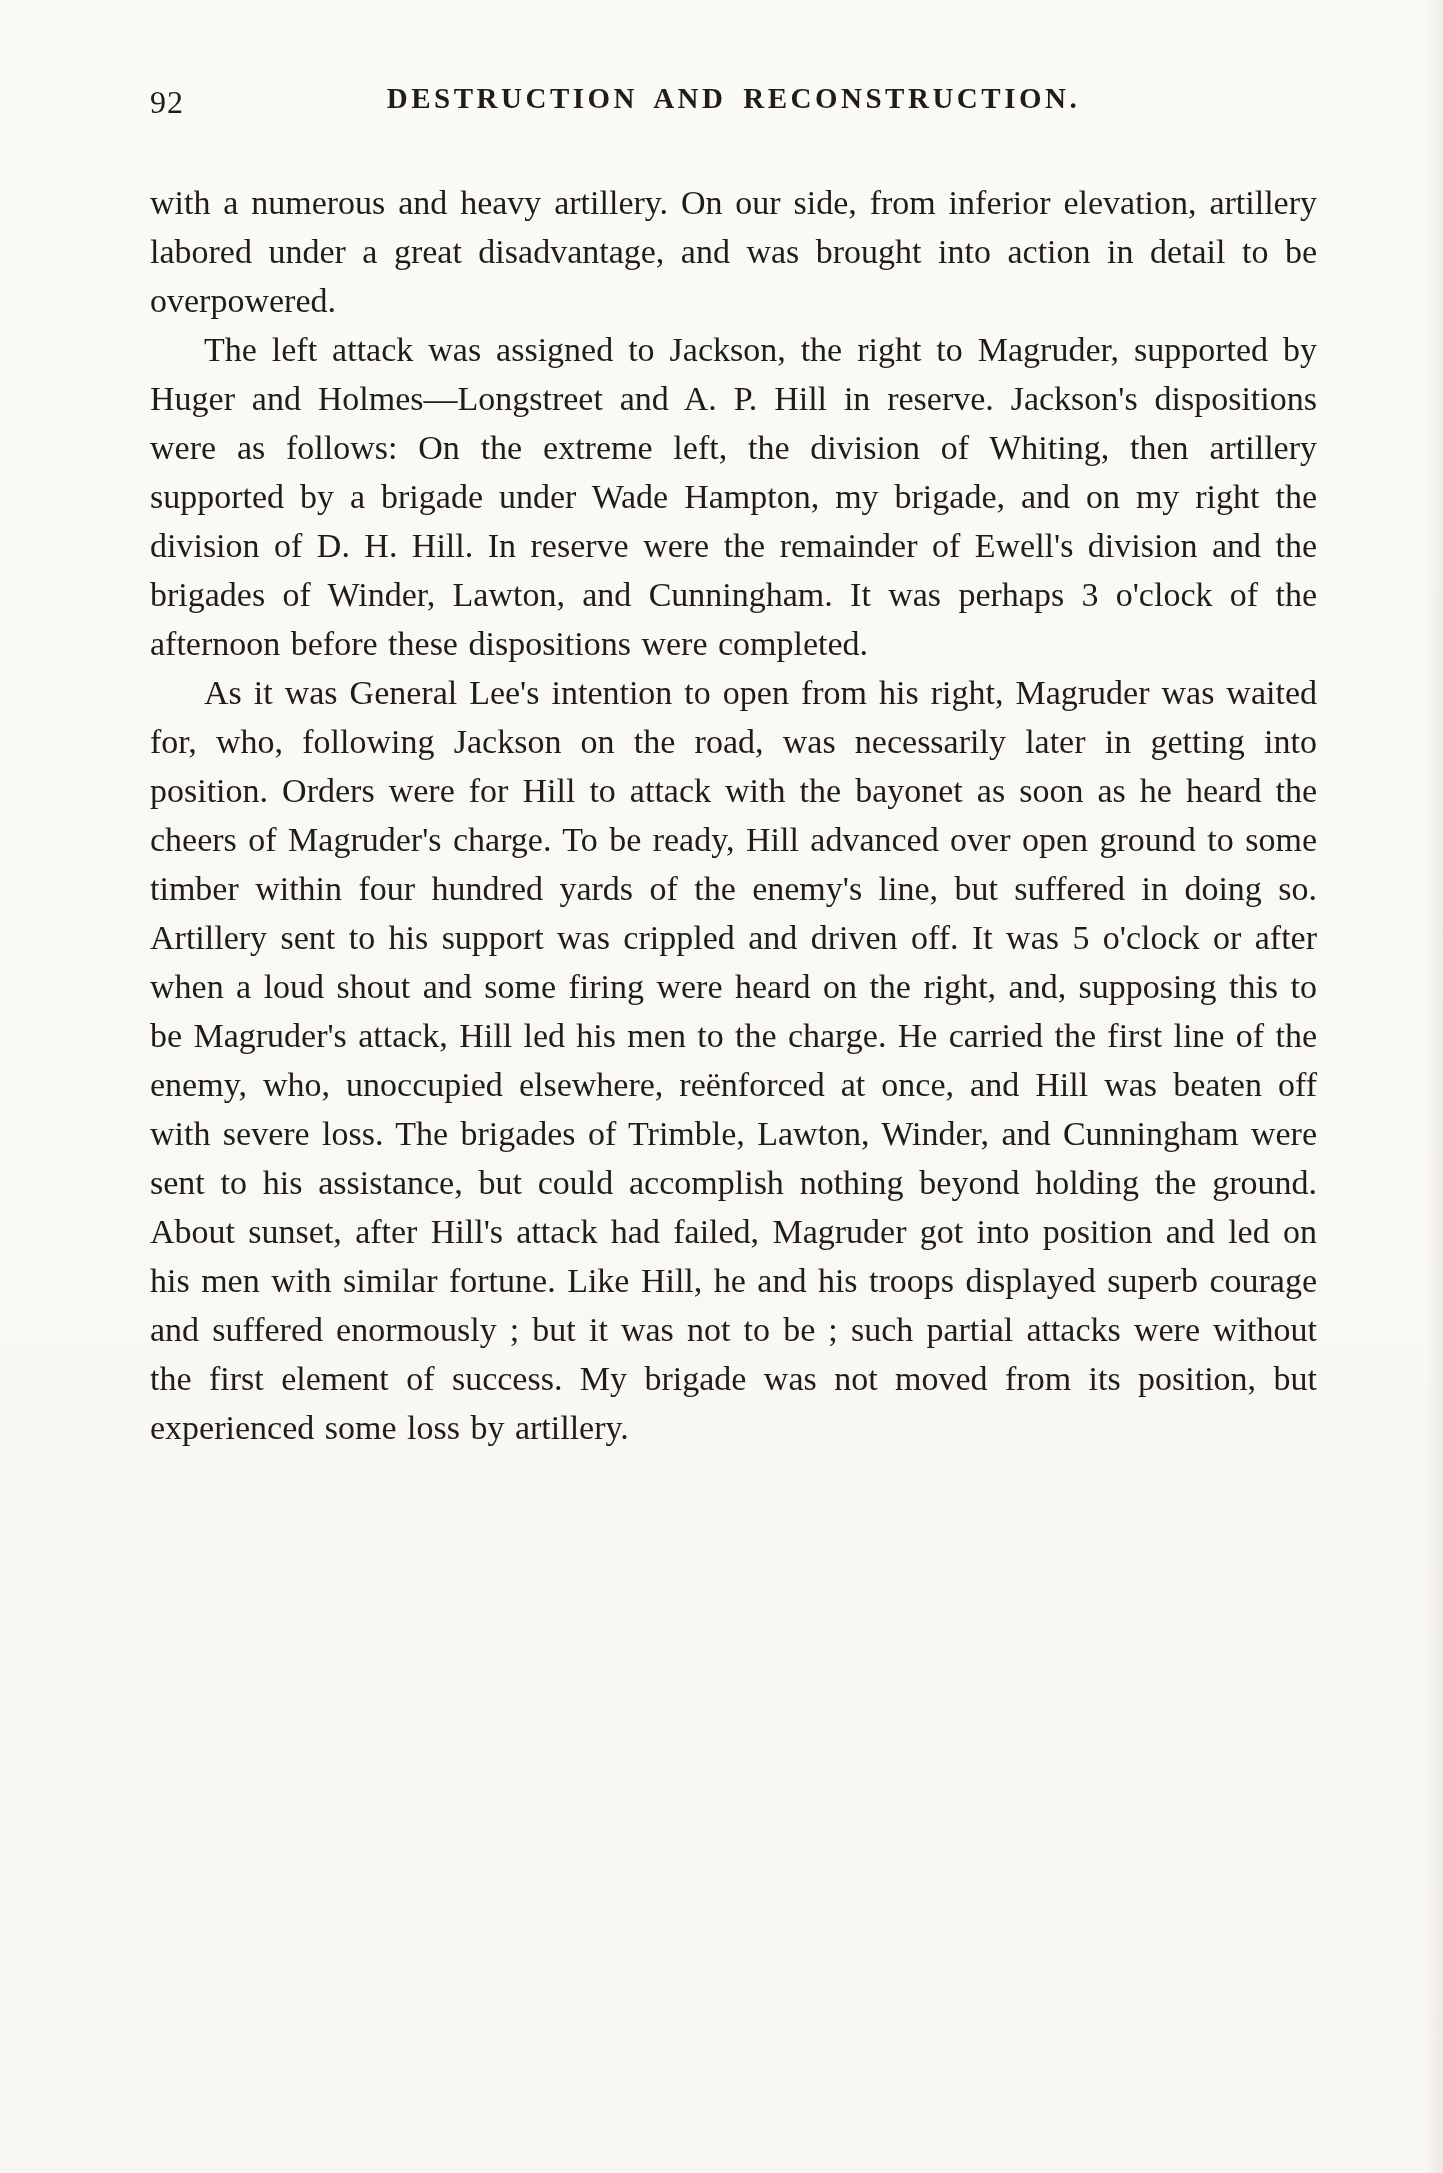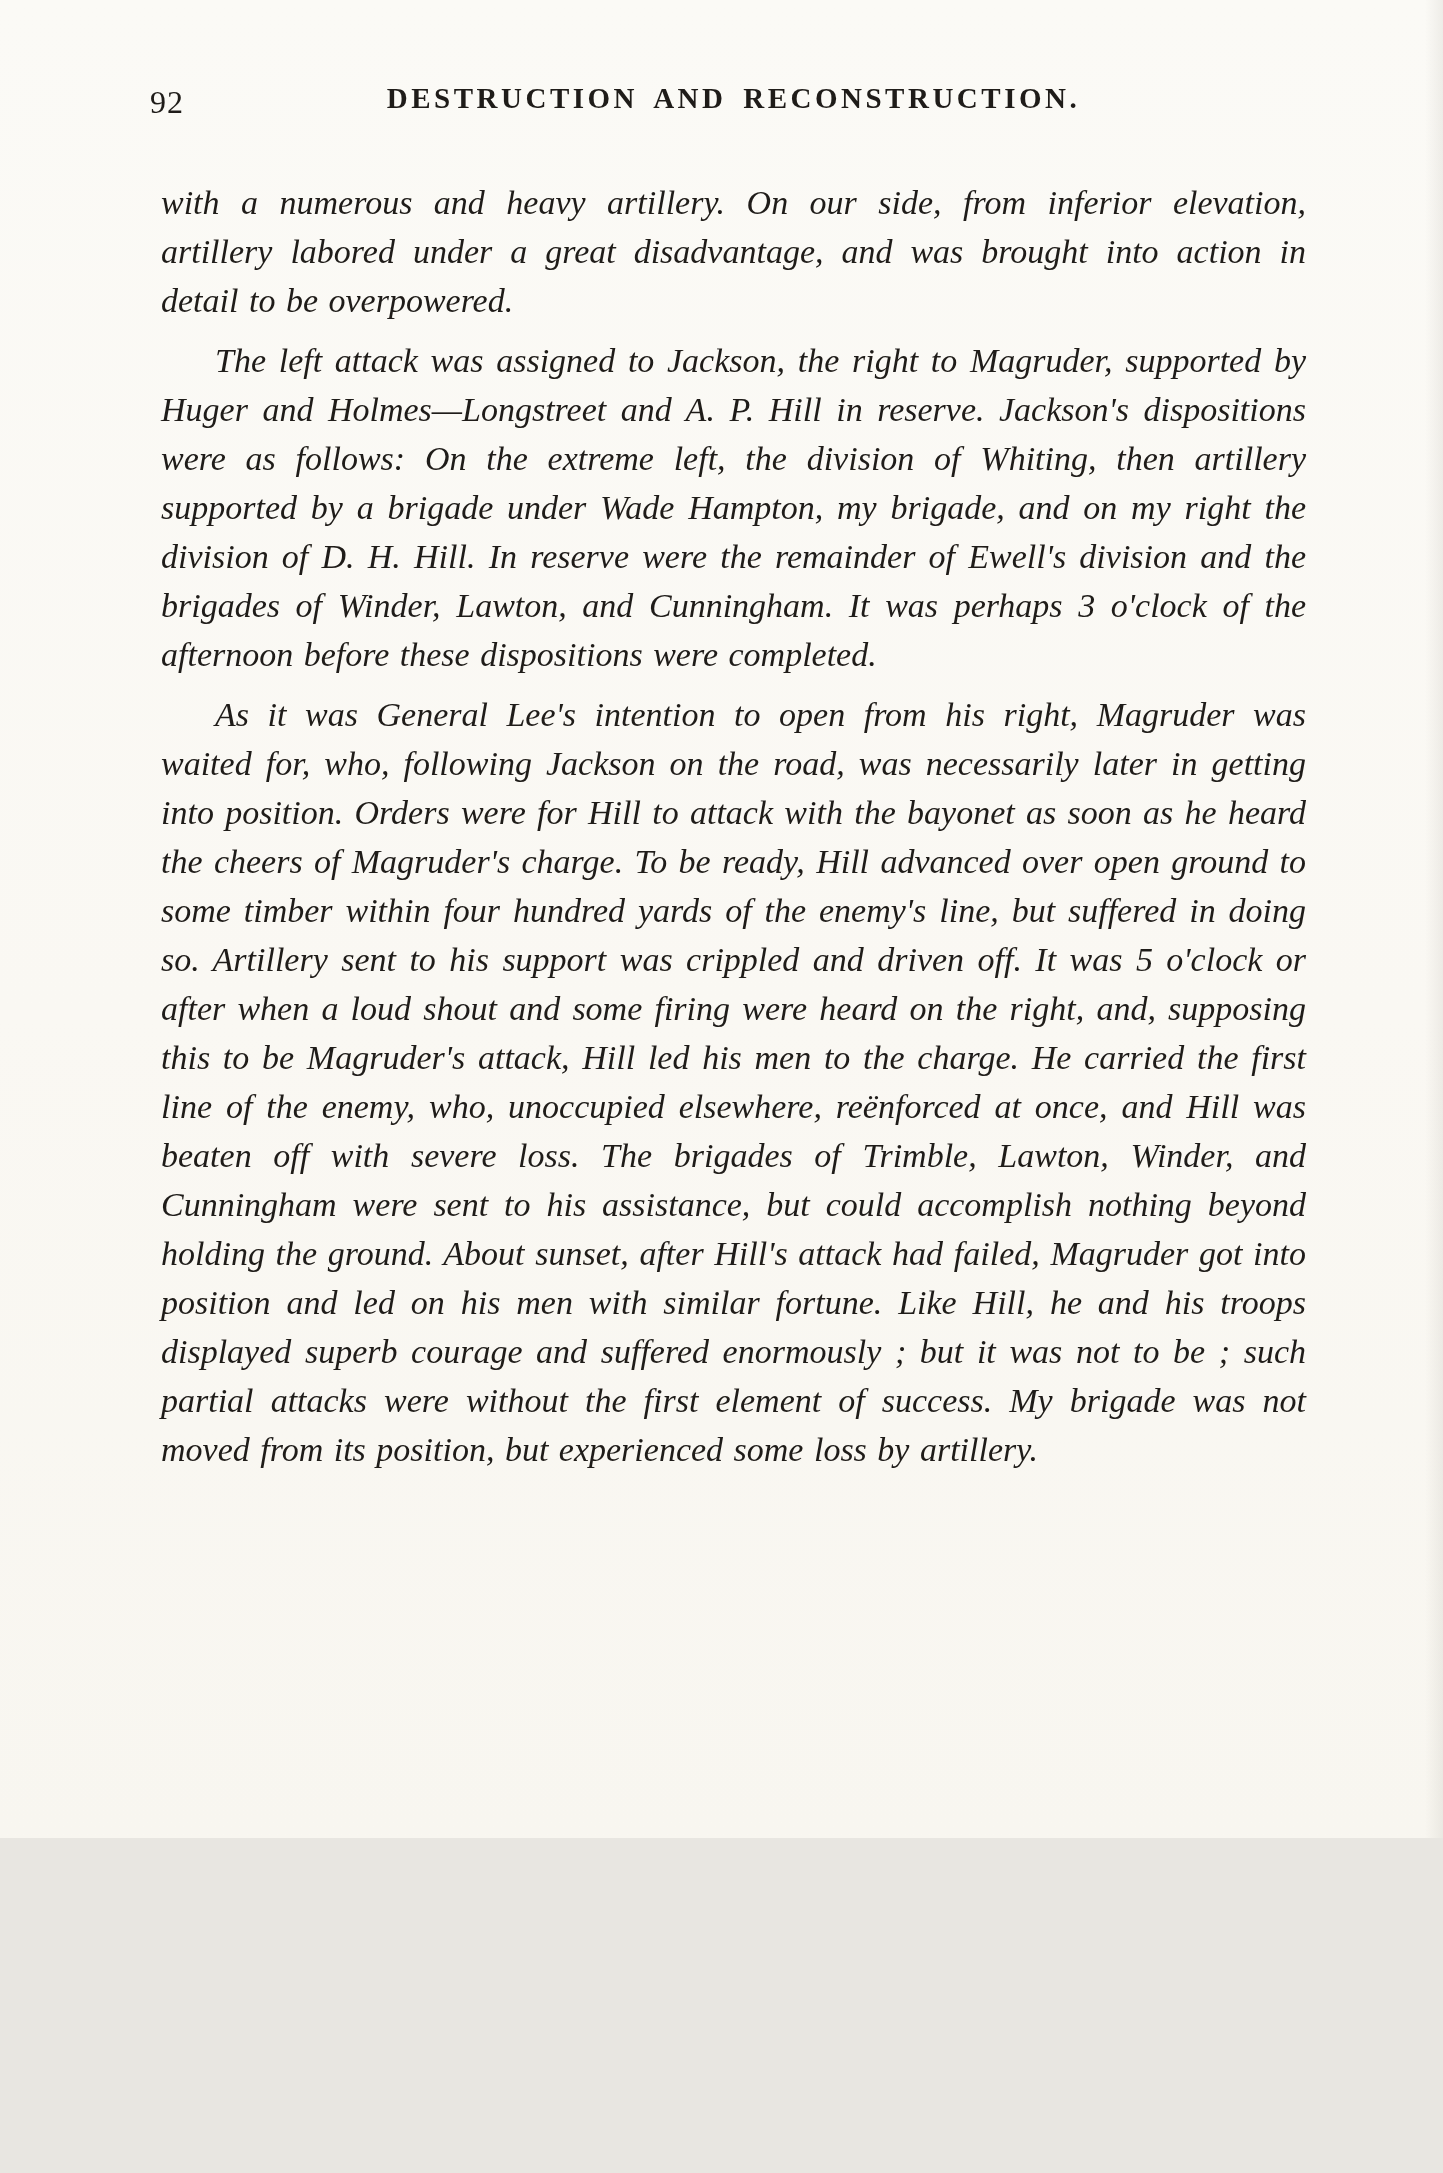--- a/index.html
+++ b/index.html
@@ -3,21 +3,21 @@
 <meta charset="utf-8">
 <style>
   html, body {
     margin: 0;
     padding: 0;
     background: #e8e6e1;
   }
   .page {
     position: relative;
     width: 1443px;
-    height: 1838px;
+    height: 2173px;
     margin: 0 auto;
     background: #fbfaf6;
     background-image: linear-gradient(180deg, #fbfaf6 0%, #faf8f3 55%, #f8f6f0 100%);
     box-sizing: border-box;
     padding: 82px 126px 0 150px;
     font-family: "Liberation Serif", "DejaVu Serif", serif;
     color: #1f1c19;
     overflow: hidden;
   }
   .running-head {
@@ -40,23 +40,22 @@
     word-spacing: 6px;
     font-weight: bold;
   }
   .text-block {
     font-size: 34px;
     line-height: 49px;
     text-align: justify;
     word-spacing: 2px;
   }
   .para {
-    margin: 11px;
+    margin: 0;
     text-indent: 54px;
-    font-style: italic;
   }
   .para.noindent {
     text-indent: 0;
   }
   
   .edge-shade {
     position: absolute;
     top: 0;
     right: 0;
     width: 18px;

